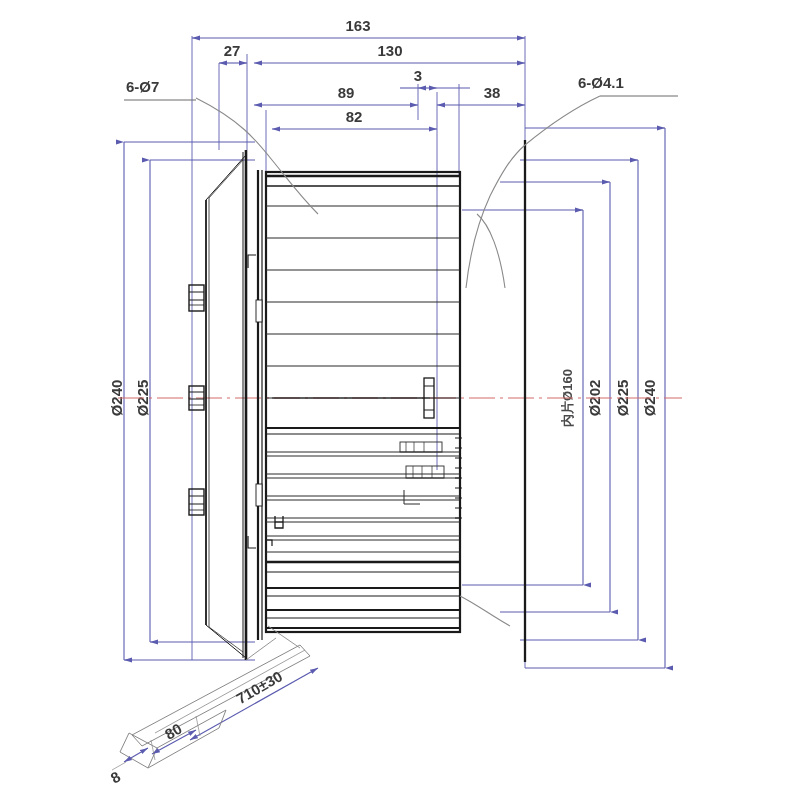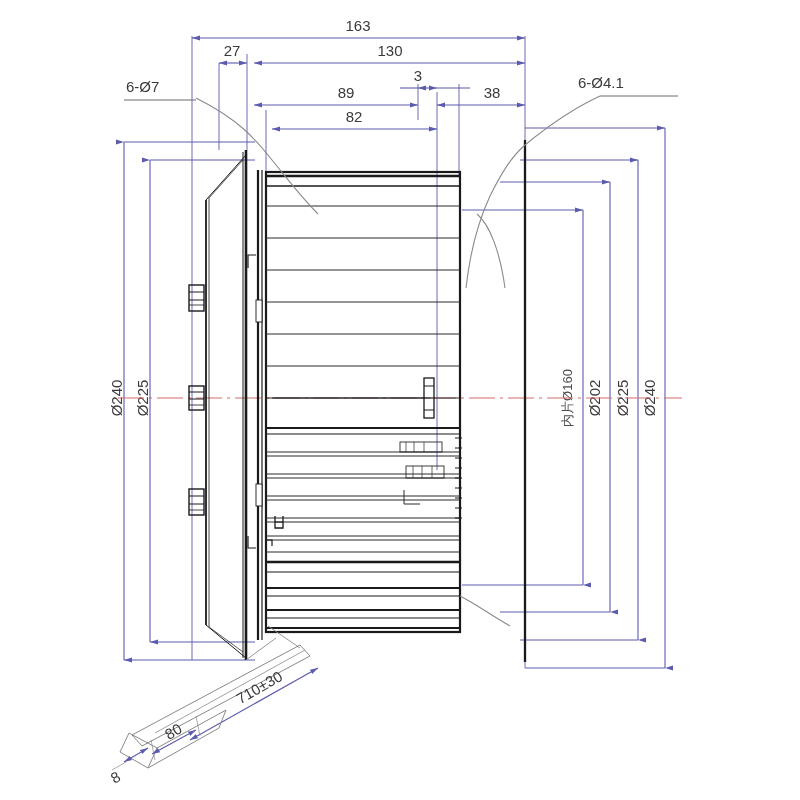--- a/index.html
+++ b/index.html
@@ -1,18 +1,18 @@
 <!DOCTYPE html>
 <html><head>
 <meta charset="utf-8">
 <title>Technical Drawing</title>
 <style>
   html,body{margin:0;padding:0;background:#ffffff;}
   body{width:800px;height:800px;overflow:hidden;font-family:"Liberation Sans",sans-serif;}
-  #stage{position:relative;width:676px;height:800px;background:#f0abfc;}
+  #stage{position:relative;width:676px;height:800px;background:#f0abfc;font-weight:bold;}
   svg{display:block;}
   .dimtext{font-family:"Liberation Sans",sans-serif;font-size:15px;fill:#3a3a3a;}
   .dimtext-sm{font-family:"Liberation Sans",sans-serif;font-size:13px;fill:#4a4a4a;}
   .leadtext{font-family:"Liberation Sans",sans-serif;font-size:15px;fill:#3a3a3a;}
 </style>
 </head>
 <body>
 
 <div id="stage">
 

